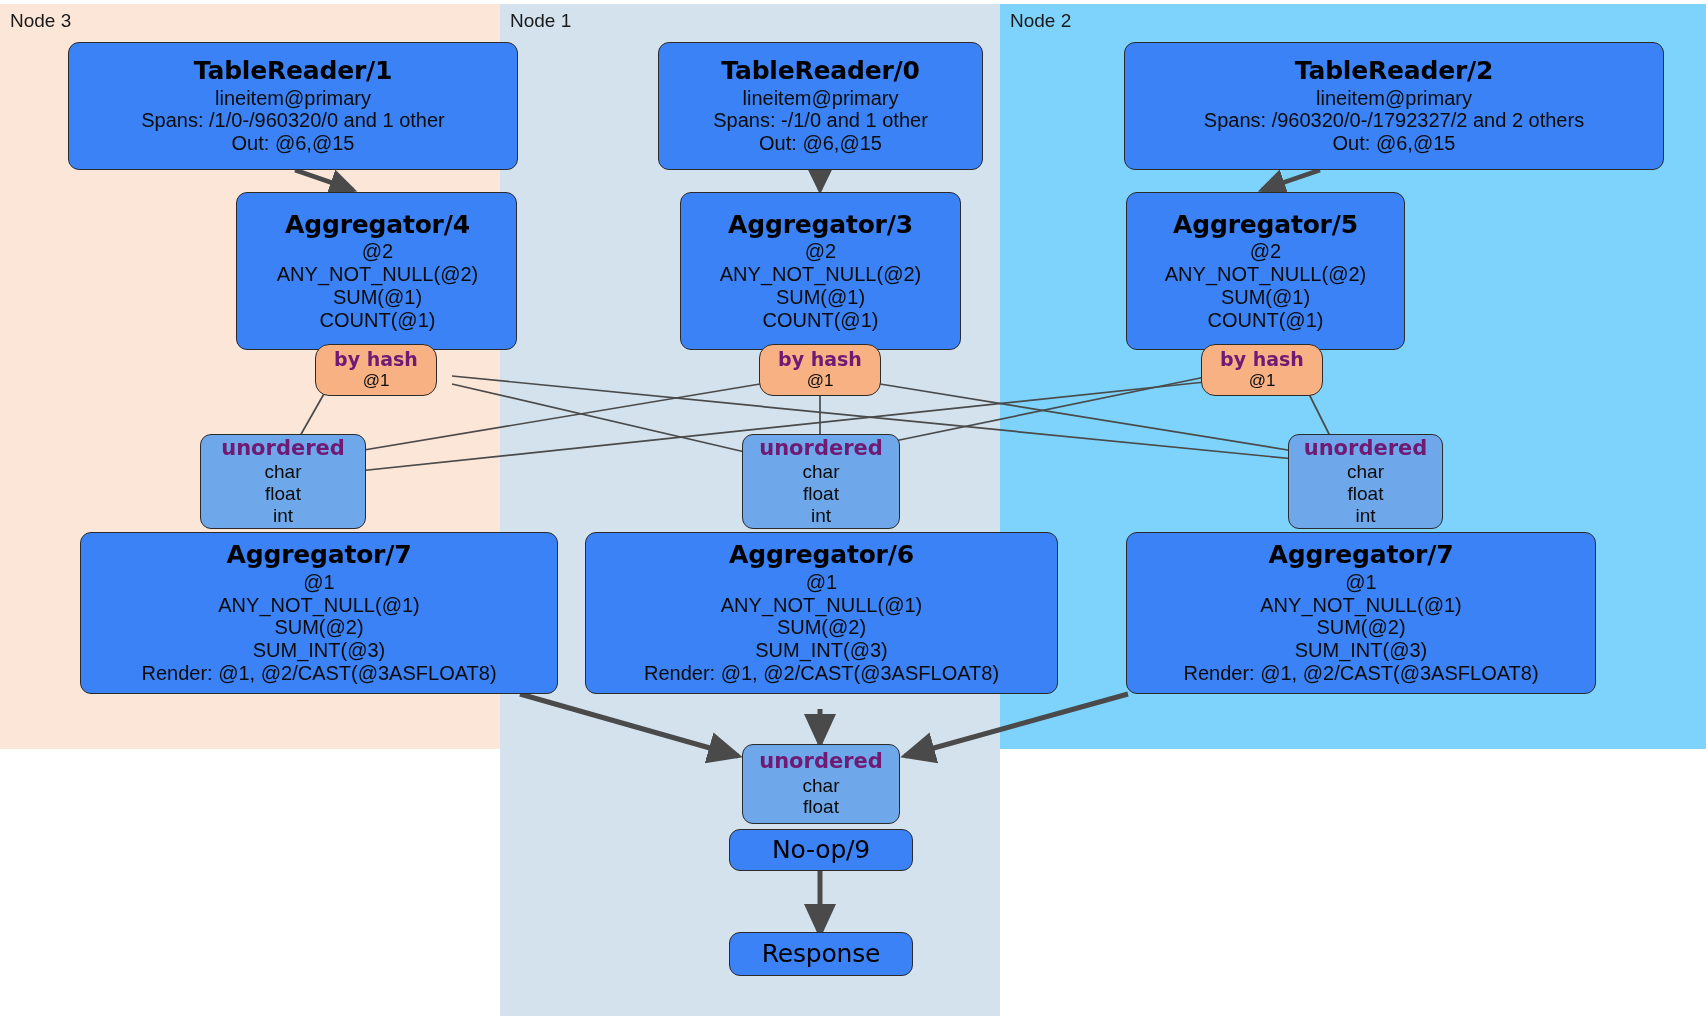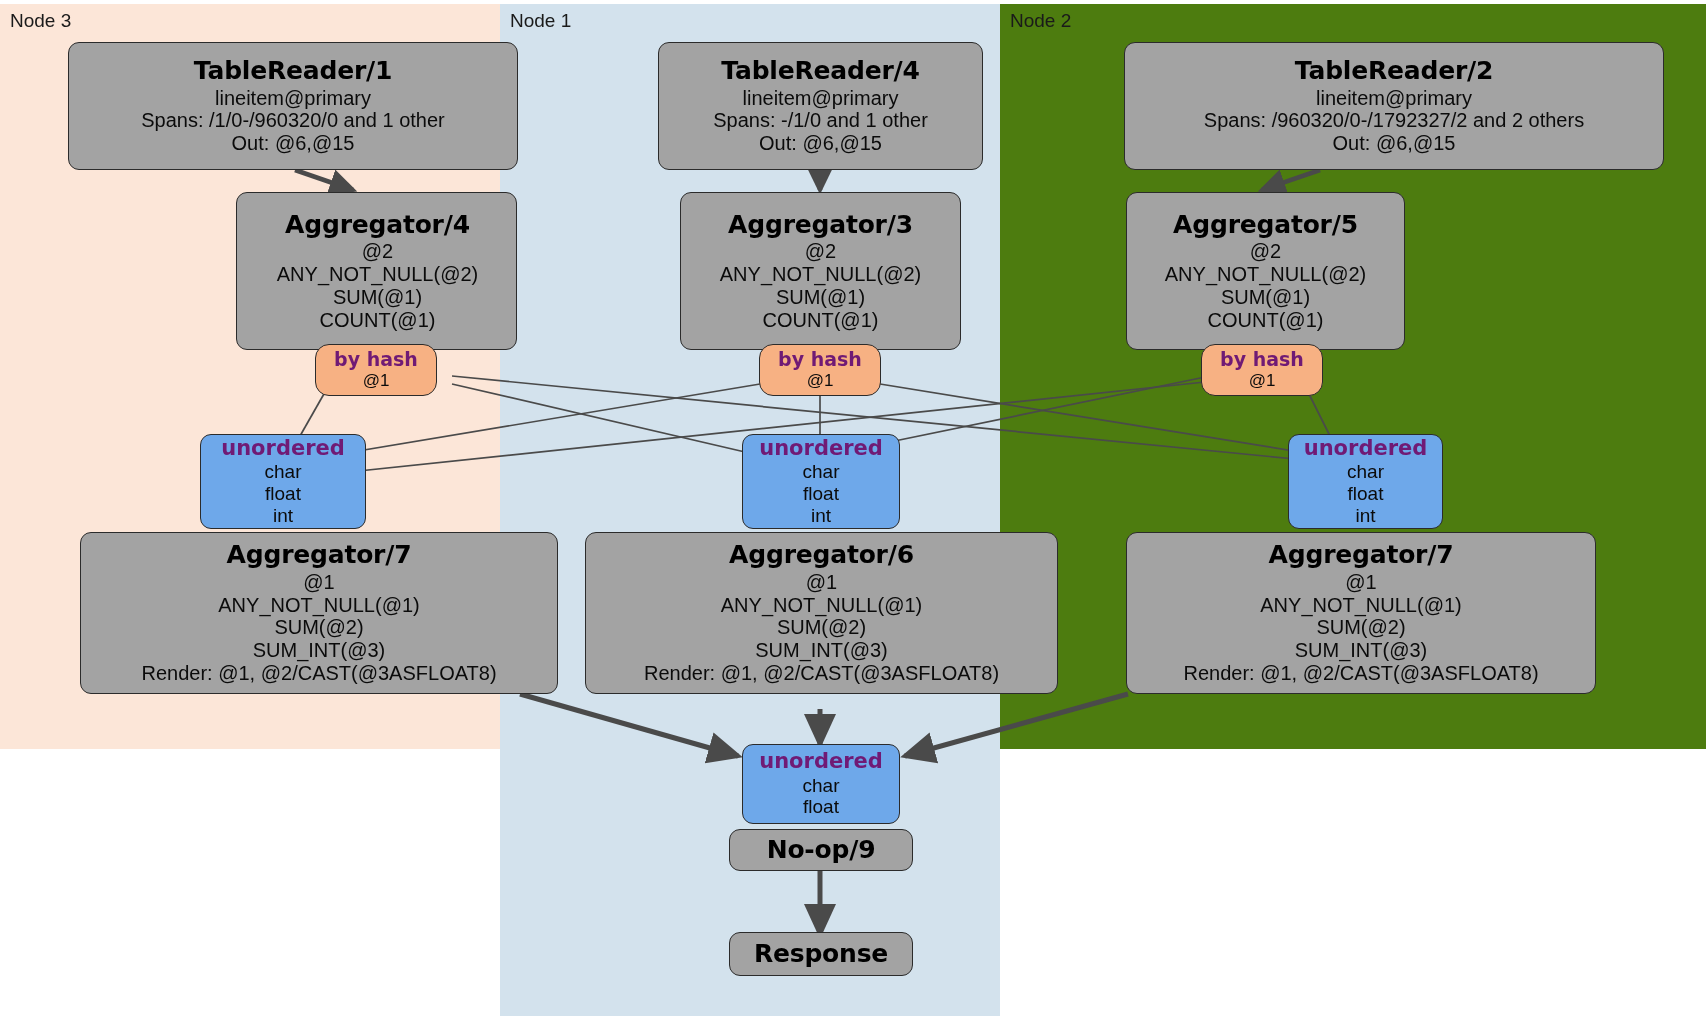--- a/index.html
+++ b/index.html
@@ -16,36 +16,36 @@
   
   .lane{position:absolute;box-sizing:border-box;}
   .lane-label{
     position:absolute;left:10px;top:6px;
     font-size:19px;color:#1a1a1a;
     font-family:"Liberation Sans",sans-serif;
     white-space:nowrap;
   }
   #lane-node3{left:0;top:0;width:500px;height:745px;background:#fce6d8;}
   #lane-node1{left:500px;top:0;width:500px;height:1016px;background:#d3e2ed;}
-  #lane-node2{left:1000px;top:0;width:706px;height:745px;background:#4d7c0f;padding-left:6px;}
+  #lane-node2{left:1000px;top:0;width:706px;height:745px;background:#7dd3fc;padding-left:6px;}
 
   
   #edges{position:absolute;left:0;top:0;width:1706px;height:1016px;pointer-events:none;}
 
   
   .box{
     position:absolute;box-sizing:border-box;
     border:1.6px solid #2b2b2b;
     border-radius:11px;
     text-align:center;
     display:flex;flex-direction:column;justify-content:center;
     line-height:1.14;
   }
   .proc{
-    background:#a3a3a3;
+    background:#3b82f6;
     padding:6px 10px;
   }
   .proc .ttl{
     font-weight:bold;font-size:25px;color:#000;
     font-family:"DejaVu Sans",sans-serif;
     letter-spacing:-0.2px;
     margin-bottom:1px;
   }
   .proc .ln{
     font-size:20px;color:#0b0b0b;
@@ -66,21 +66,21 @@
   
   .inbox{
     background:#6ea8ea;
     border:1.6px solid #2b2b2b;
     border-radius:11px;
     z-index:6;
   }
   .inbox .ittl{font-weight:bold;font-size:21px;color:#701a75;font-family:"DejaVu Sans",sans-serif;margin-bottom:1px;}
   .inbox .iln{font-size:19px;color:#0b0b0b;font-family:"Liberation Sans",sans-serif;}
 
-  .simple .ttl{font-weight:bold;font-size:25px;}
+  .simple .ttl{font-weight:normal;font-size:25px;}
   .zhi{z-index:8;}
   .zlo{z-index:4;}
 </style>
 </head>
 <body>
 
 <div id="stage">
 
   <div class="lane" id="lane-node3">
     <div class="lane-label">Node 3</div>
@@ -155,21 +155,21 @@
   <div class="box proc zhi" style="left:42px;top:528px;width:478px;height:162px;margin-left:38px;">
     <div class="ttl">Aggregator/7</div>
     <div class="ln">@1</div>
     <div class="ln">ANY_NOT_NULL(@1)</div>
     <div class="ln">SUM(@2)</div>
     <div class="ln">SUM_INT(@3)</div>
     <div class="ln">Render: @1, @2/CAST(@3ASFLOAT8)</div>
   </div>
 
   <div class="box proc zhi" style="left:658px;top:38px;width:325px;height:128px;">
-    <div class="ttl">TableReader/4</div>
+    <div class="ttl">TableReader/0</div>
     <div class="ln">lineitem@primary</div>
     <div class="ln">Spans: -/1/0 and 1 other</div>
     <div class="ln">Out: @6,@15</div>
   </div>
 
   <div class="box proc zlo" style="left:680px;top:188px;width:281px;height:158px;">
     <div class="ttl">Aggregator/3</div>
     <div class="ln">@2</div>
     <div class="ln">ANY_NOT_NULL(@2)</div>
     <div class="ln">SUM(@1)</div>

